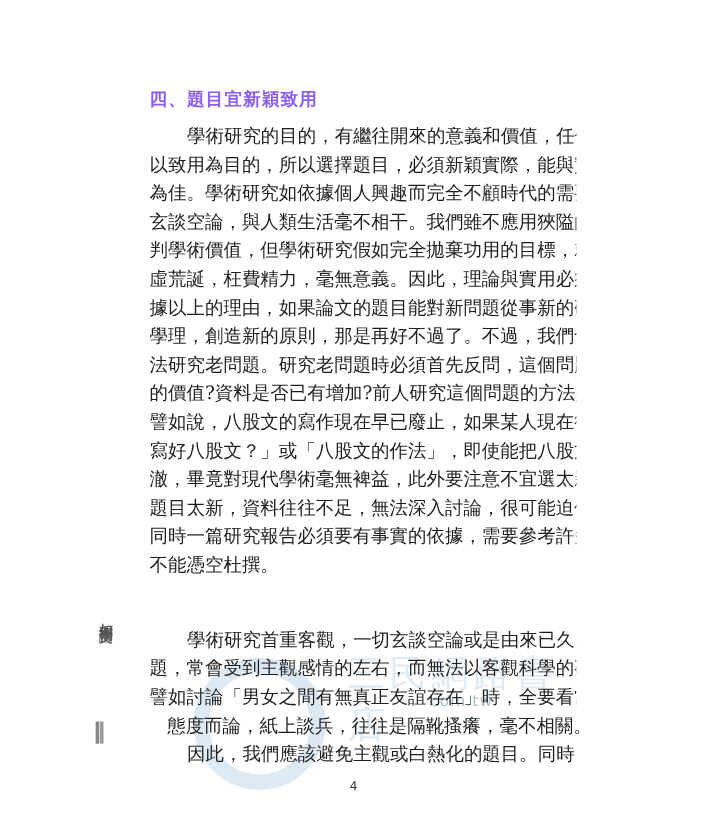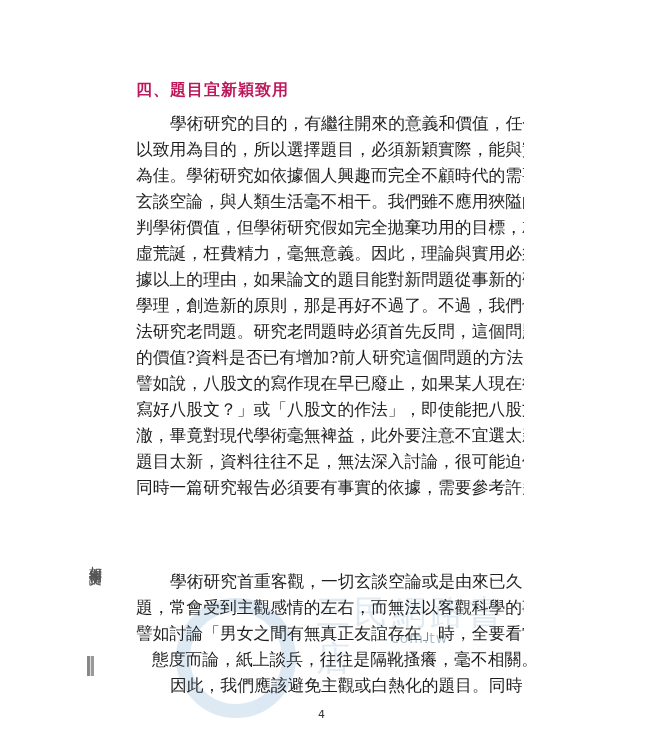--- a/index.html
+++ b/index.html
@@ -22,21 +22,21 @@
       background: #ffffff;
     }
     .heading {
       position: absolute;
       left: 136px;
       font-size: 16px;
       font-weight: bold;
       letter-spacing: 1px;
       line-height: 20px;
       white-space: nowrap;
-      color: #be185d;
+      color: #8b5cf6;
       text-align: right;
     }
     .line {
       position: absolute;
       left: 136px;
       width: 388px;
       font-size: 16.8px;
       line-height: 20px;
       white-space: nowrap;
       overflow: hidden;
@@ -134,20 +134,21 @@
   <div class="line" style="top:243px;">虛荒誕，枉費精力，毫無意義。因此，理論與實用必須相互為用。根</div>
   <div class="line" style="top:269px;">據以上的理由，如果論文的題目能對新問題從事新的研究，發現新的</div>
   <div class="line" style="top:295px;">學理，創造新的原則，那是再好不過了。不過，我們也可以用新的方</div>
   <div class="line" style="top:321px;">法研究老問題。研究老問題時必須首先反問，這個問題是否有再研究</div>
   <div class="line" style="top:347px;">的價值?資料是否已有增加?前人研究這個問題的方法是否仍然可行?</div>
   <div class="line" style="top:373px;">譬如說，八股文的寫作現在早已廢止，如果某人現在從事研究「如何</div>
   <div class="line" style="top:399px;">寫好八股文？」或「八股文的作法」，即使能把八股文的作法都研究透</div>
   <div class="line" style="top:425px;">澈，畢竟對現代學術毫無裨益，此外要注意不宜選太新的題目，因為</div>
   <div class="line" style="top:451px;">題目太新，資料往往不足，無法深入討論，很可能迫使作者半途而廢；</div>
   <div class="line" style="top:477px;">同時一篇研究報告必須要有事實的依據，需要參考許多不同的資料，</div>
+  <div class="line" style="top:503px;">不能憑空杜撰。</div>
 
 
   <div class="line indent" style="top:571px;">學術研究首重客觀，一切玄談空論或是由來已久、僵持不下的問</div>
   <div class="line" style="top:597px;">題，常會受到主觀感情的左右，而無法以客觀科學的事實加以佐證。</div>
   <div class="line" style="top:623px;">譬如討論「男女之間有無真正友誼存在」時，全要看當事者雙方所持</div>
   <div class="line" style="top:649px;margin-left:16px;">態度而論，紙上談兵，往往是隔靴搔癢，毫不相關。</div>
   <div class="line indent" style="top:675px;">因此，我們應該避免主觀或白熱化的題目。同時，由於研究論文</div>
 
   <div class="side-title">如何寫學術論文</div>
   <div class="side-bar"></div>

